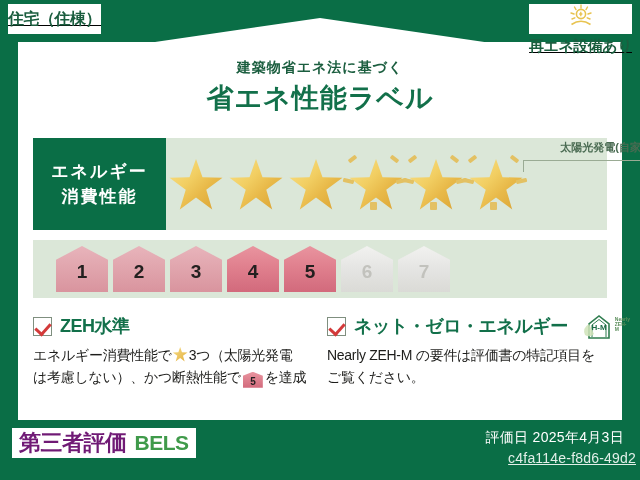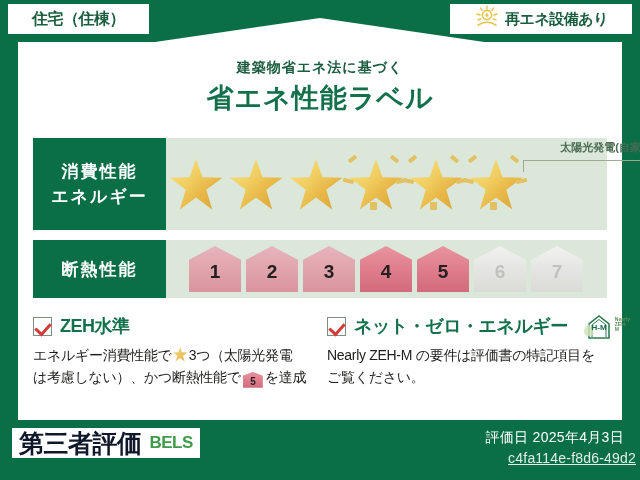--- a/index.html
+++ b/index.html
@@ -30,28 +30,29 @@
   .body-panel {
     position: absolute; left: 18px; top: 42px;
     width: 604px; height: 378px;
     background: #ffffff;
   }
   
   .badge {
     position: absolute;
     background: #ffffff;
     display: flex; align-items: center;
-    padding: 0 24px;
+    padding: 0 0;
+    text-decoration: underline;
   }
   .badge-left { left: 8px; top: 4px; height: 30px; }
   .badge-left .badge-text {
     font-size: 16px; font-weight: bold; color: #1b5e3f;
     letter-spacing: -0.5px; white-space: nowrap;
   }
-  .badge-right { right: 8px; top: 4px; height: 30px; gap: 5px; }
+  .badge-right { right: 8px; top: 4px; height: 30px; gap: 5px; flex-direction: column; }
   .badge-right .badge-text {
     font-size: 15px; font-weight: bold; color: #1b5e3f;
     letter-spacing: -0.5px; white-space: nowrap;
   }
   
   .title-sub {
     position: absolute; left: 0; top: 59px; width: 640px;
     text-align: center;
     font-size: 14px; font-weight: bold; color: #1b5e3f;
     letter-spacing: 1px;
@@ -217,24 +218,24 @@
   .footer {
     position: absolute; left: 0; bottom: 0; width: 640px; height: 60px;
     background: #0a6e46;
   }
   .bels-chip {
     position: absolute; left: 12px; top: 8px; height: 30px;
     background: #ffffff;
     display: flex; align-items: center; padding: 0 7px; gap: 8px;
   }
   .bels-jp {
-    font-size: 25px; font-weight: bold; color: #0f172a; letter-spacing: -0.5px;
+    font-size: 22px; font-weight: bold; color: #701a75; letter-spacing: -0.5px;
   }
   .bels-en {
-    font-size: 17px; font-weight: bold; color: #3f9a4a; letter-spacing: -0.5px;
+    font-size: 21px; font-weight: bold; color: #3f9a4a; letter-spacing: -0.5px;
   }
   .bels-owner {
     position: absolute; left: 218px; top: 14px;
     font-size: 13px; color: #ffffff; letter-spacing: 0.5px;
   }
   .footer-date {
     position: absolute; right: 16px; top: 9px;
     font-size: 14px; color: #ffffff; letter-spacing: 0.3px;
   }
   .footer-id {
@@ -274,22 +275,22 @@
       </svg>
     </span>
     <span class="badge-text">再エネ設備あり</span>
   </div>
 
   <div class="title-sub">建築物省エネ法に基づく</div>
   <div class="title-main">省エネ性能ラベル</div>
 
   <div class="row row-energy">
     <div class="row-label">
+      <span>エネルギー</span>
       <span>消費性能</span>
-      <span>エネルギー</span>
     </div>
     <div class="row-content">
       <div class="solar-caption">太陽光発電(自家消費)分</div>
       <div class="solar-bracket"></div>
       <div class="stars-wrap" id="stars-wrap">
           <div class="star">
             <div class="star-shape"></div>
           </div>
           <div class="star">
             <div class="star-shape"></div>
@@ -319,23 +320,20 @@
             <span class="dash" style="left: 44px; top: 2px; width: 9px; height: 4px; transform: rotate(38deg);"></span>
             <span class="dash" style="left: -3px; top: 24px; width: 11px; height: 4px; transform: rotate(12deg);"></span>
             <span class="dash" style="left: 50px; top: 24px; width: 11px; height: 4px; transform: rotate(-12deg);"></span>
             <span class="dash" style="left: 24px; top: 47px; width: 7px; height: 8px; transform: rotate(0deg);"></span>
           </div>
         </div>
     </div>
   </div>
 
   <div class="row row-insul">
-    <div class="row-label">
-      <span>断熱性能</span>
-    </div>
     <div class="row-content">
       <div class="houses" id="houses">
           <div class="house house-pale">
             <div class="house-shape"></div>
             <span class="house-num">1</span>
           </div>
           <div class="house house-pale">
             <div class="house-shape"></div>
             <span class="house-num">2</span>
           </div>

